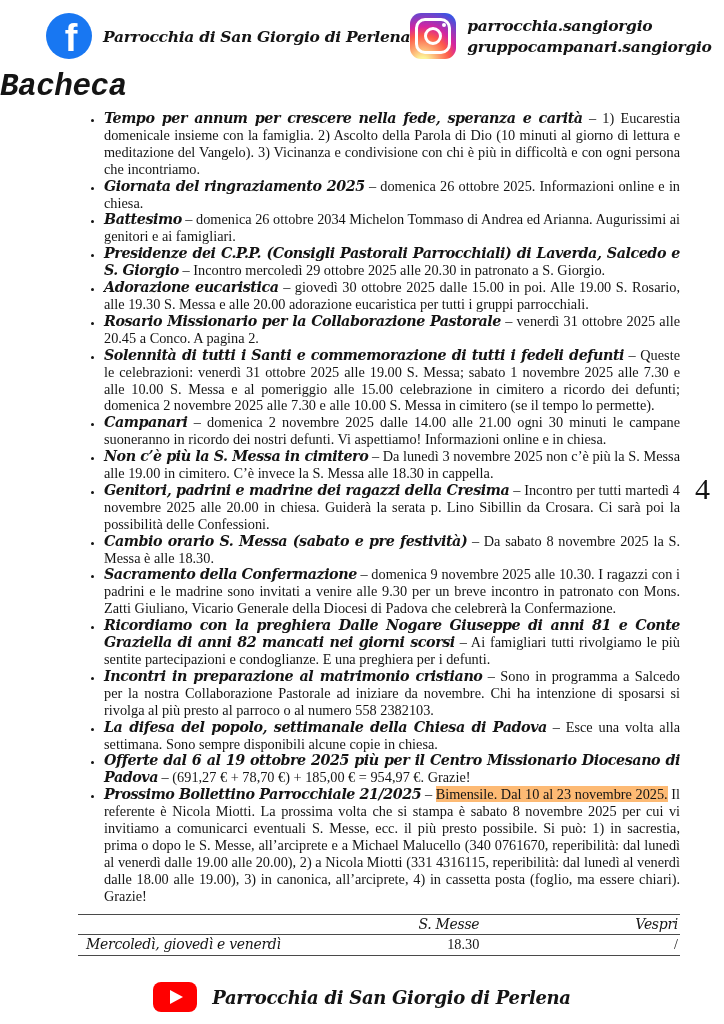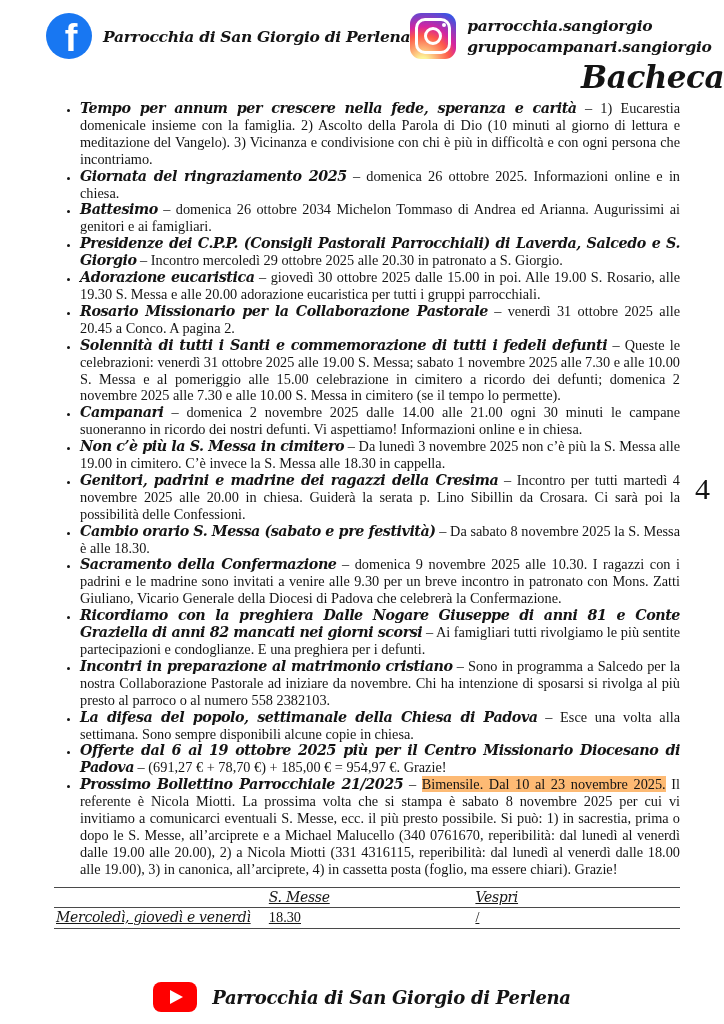--- a/index.html
+++ b/index.html
@@ -55,34 +55,35 @@
     content: ""; position: absolute; inset: 14px;
     border: 3px solid #fff; border-radius: 50%;
   }
   .ig-dot {
     position: absolute; top: 10px; right: 10px;
     width: 4px; height: 4px; border-radius: 50%;
     background: #fff;
   }
   
   .page-title {
-    text-align: right;
+    text-align: left;
     font-size: 31px;
     line-height: 34px;
-    margin-top: 1px;
+    margin-top: 11px;
     letter-spacing: -0.5px;
+    font-family: Liberation Mono, monospace;
   }
   
   .page-number {
     position: absolute;
     top: 472px; right: 14px;
     font-size: 30px;
   }
   
-  .content { padding: 6px 44px 0 54px; }
+  .content { padding: 6px 44px 0 78px; }
   ul.bulletin {
     margin: 0; padding: 0 0 0 26px;
     list-style: disc outside;
   }
   ul.bulletin li {
     font-size: 14.3px;
     line-height: 16.9px;
     text-align: justify;
   }
   ul.bulletin li::marker { font-size: 0.8em; }
@@ -96,25 +97,24 @@
     margin-top: 15px;
     letter-spacing: -0.3px;
   }
   table.mass-table {
     width: 100%;
     border-collapse: collapse;
     margin-top: 9px;
     font-size: 14.3px;
   }
   table.mass-table th, table.mass-table td {
-    text-align: left;
+    text-align: right;
     font-weight: normal;
     padding: 1px 2px 2px 2px;
     border-bottom: 1px solid #4a4a4a;
-    text-decoration: underline;
   }
   table.mass-table thead th { border-top: 1px solid #4a4a4a; }
   table.mass-table .c1 { width: 34%; }
   table.mass-table .c2 { width: 33%; }
   table.mass-table .c3 { width: 33%; }
   table.mass-table .script { font-size: 14px; letter-spacing: -0.3px; }
   
   .footer {
     position: absolute;
     left: 0; right: 0; bottom: 12px;

